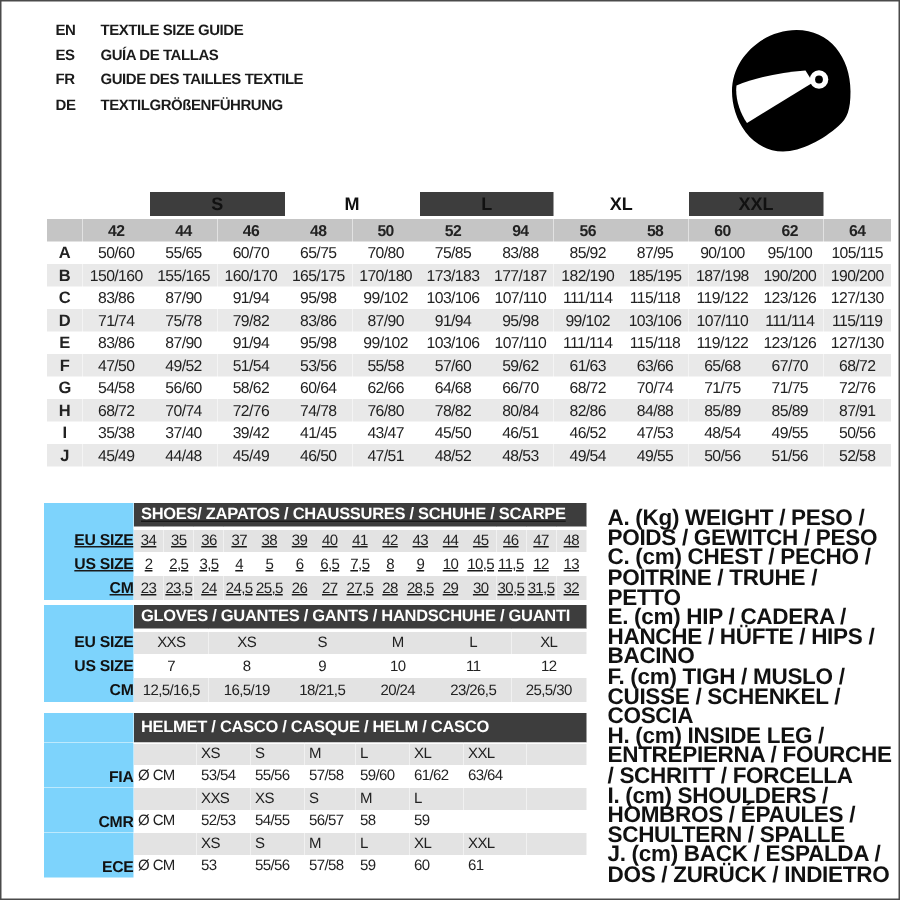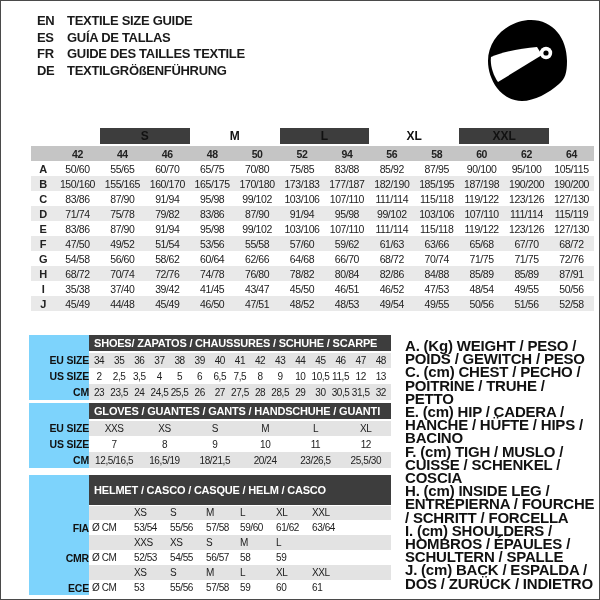--- a/index.html
+++ b/index.html
@@ -2,21 +2,21 @@
 <html><head>
 <meta charset="utf-8">
 <style>
   * { margin:0; padding:0; box-sizing:border-box; }
   html,body { background:#fff; }
   body { width:600px; height:600px; font-family:"Liberation Sans", sans-serif; color:#1a1a1a; }
   .page { position:relative; width:600px; height:600px; background:#fff; border:1px solid #4a4a4a; overflow:hidden; }
 
   
   .lang-list { position:absolute; left:36px; top:12px; }
-  .lang-row { display:flex; font-weight:bold; font-size:13px; line-height:16.5px; letter-spacing:-0.3px; }
+  .lang-row { display:flex; font-weight:bold; font-size:10px; line-height:16.5px; letter-spacing:-0.3px; }
   .lang-code { width:30px; flex:0 0 30px; }
 
   
   .helmet-wrap { position:absolute; left:478px; top:12px; width:96px; height:96px; }
 
   
   table { border-collapse:collapse; table-layout:fixed; }
   td { overflow:hidden; white-space:nowrap; }
 
   
@@ -27,26 +27,26 @@
   #main-table tr.size-row td { background:#c5c5c5; font-weight:bold; font-size:10.5px; color:#222; height:16px; }
   #main-table tr.alt td { background:#e9e9e9; }
   #main-table td.rowlabel { font-weight:bold; font-size:11px; text-align:center; }
 
   
   .subtable { position:absolute; left:28px; width:362px; font-size:10px; }
   .subtable td { height:16px; text-align:center; padding:0; letter-spacing:-0.4px; color:#222; }
   .subtable td.outside { background:#7dd3fc; text-align:right; font-weight:bold; font-size:10.5px; padding-left:2px; letter-spacing:-0.2px; color:#111;margin-left:46px; }
   .subtable td.bar { background:#3d3d3d; color:#fff; font-weight:bold; font-size:11px; text-align:left; padding-left:5px; border-bottom:2px solid #fff; letter-spacing:-0.2px; height:17px; }
   .subtable td.shade { background:#e3e3e3; }
-  #shoes-table { top:334px; }
+  #shoes-table { top:334px;text-decoration:underline; }
   #gloves-table { top:402px; }
   #helmet-table { top:474px; }
   #helmet-table td { height:15px; }
   #helmet-table td.left { text-align:left; padding-left:3px; }
-  #helmet-table td.bar { height:30px; border-bottom:1px solid #fff; }
+  #helmet-table td.bar { height:20px; border-bottom:1px solid #fff; }
 
   
   .legend { position:absolute; left:404px; top:338px; width:192px; }
   .legend-item { font-size:15px; font-weight:bold; line-height:13.2px; letter-spacing:-0.2px; color:#111; }
 </style>
 </head>
 <body>
 
 <div class="page">
 

